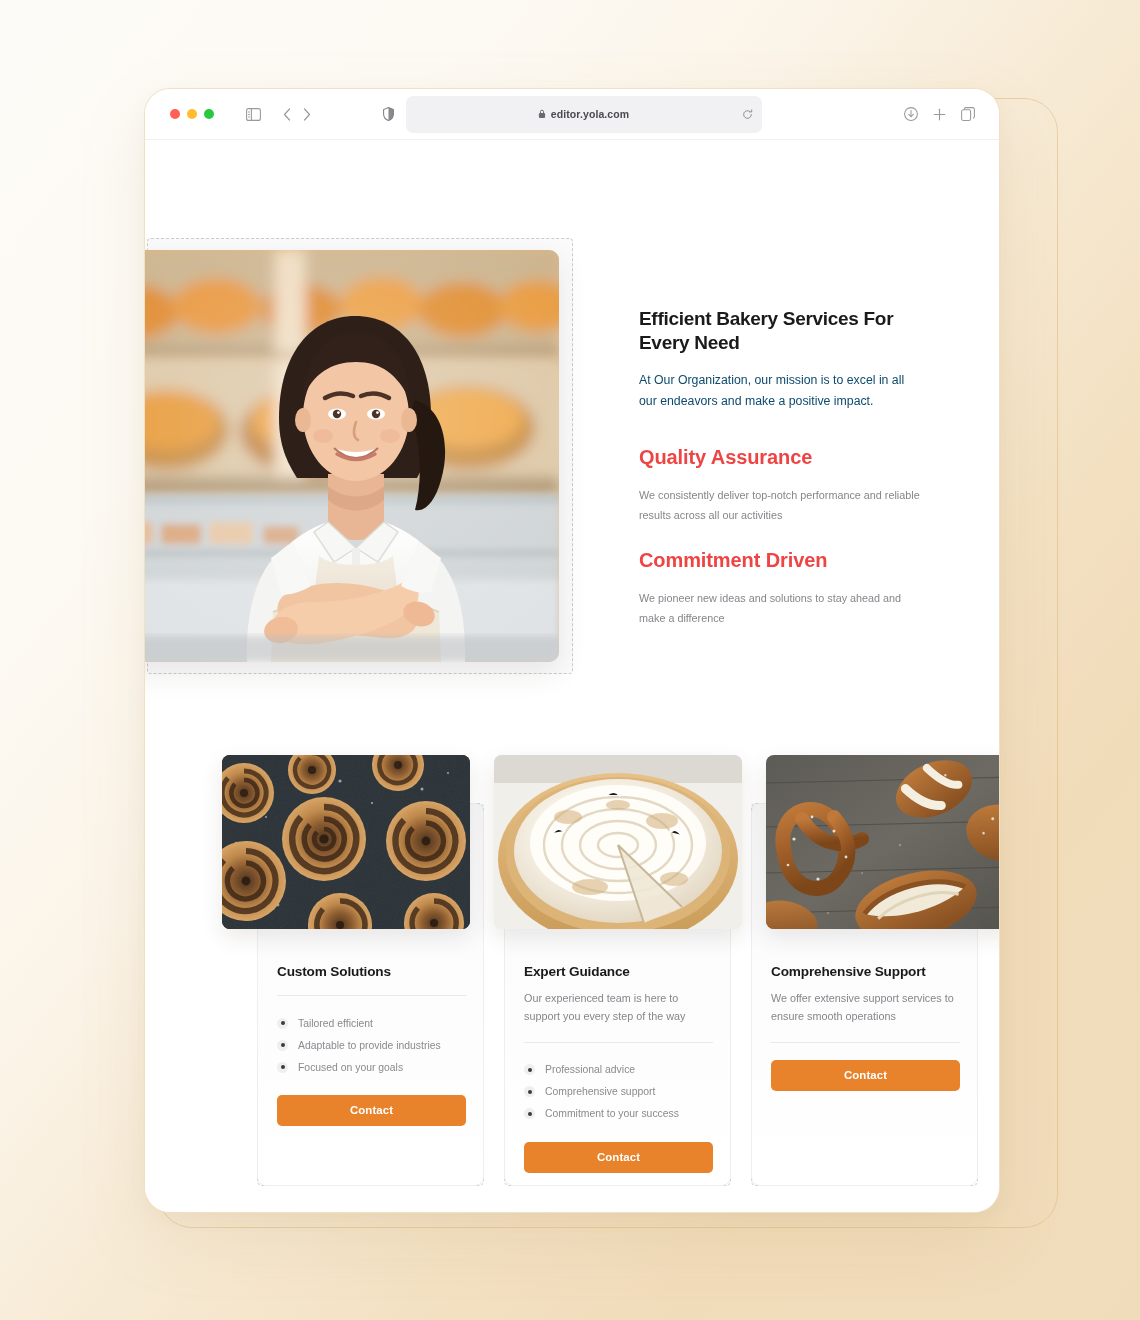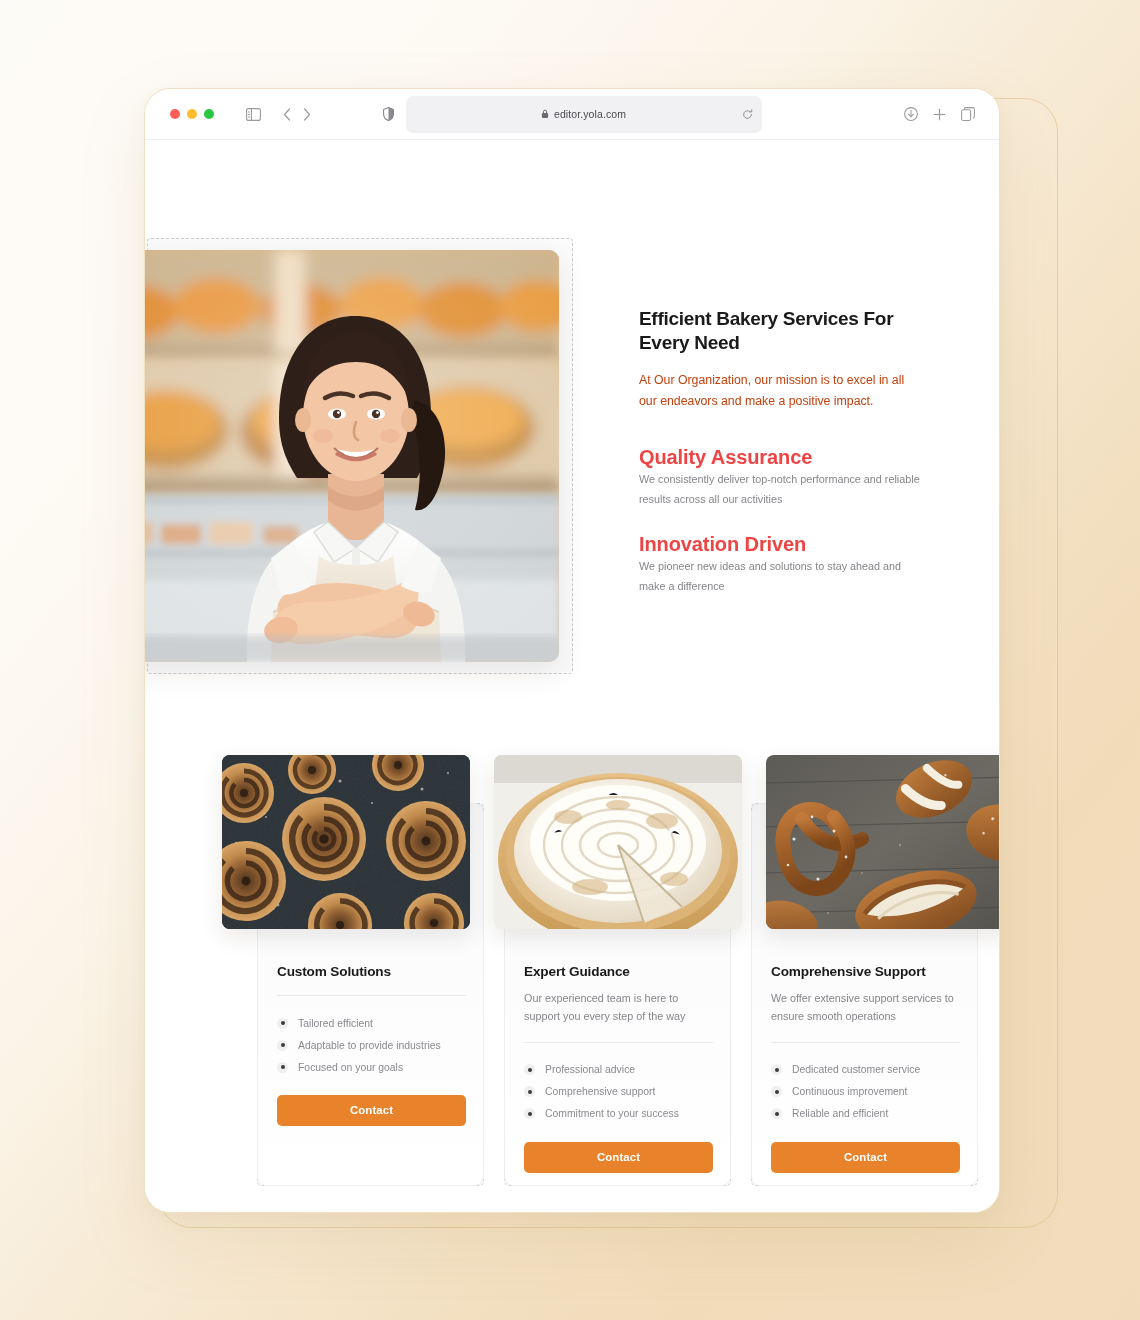--- a/index.html
+++ b/index.html
@@ -102,20 +102,21 @@
 
   .urlbar {
     width: 356px;
     height: 37px;
     background: #f1f1f3;
     border-radius: 7px;
     display: flex;
     align-items: center;
     position: relative;
     padding: 0 9px;
+    font-weight: bold;
   }
   .url-center {
     flex: 1;
     display: flex;
     align-items: center;
     justify-content: center;
     gap: 5px;
   }
   .url-text {
     font-size: 10.5px;
@@ -175,32 +176,32 @@
     font-size: 19px;
     font-weight: 700;
     line-height: 1.25;
     color: #1a1a1a;
     letter-spacing: -0.3px;
   }
   .hero-sub {
     margin-top: 15px;
     font-size: 12.3px;
     line-height: 1.78;
-    color: #c2410c;
+    color: #0c4a6e;
     width: 282px;
   }
   .feature { margin-top: 33px; }
   .feature-title {
     font-size: 20px;
     font-weight: 700;
     color: #ef4444;
     letter-spacing: -0.1px;
   }
   .feature-body {
-    margin-top: 1px;
+    margin-top: 17px;
     font-size: 10.8px;
     line-height: 1.8;
     color: #86868b;
     width: 290px;
   }
   .feature.second { margin-top: 24px; }
 
   
   .cards {
     position: absolute;
@@ -555,21 +556,21 @@
     <div class="hero-text">
       <h1 class="hero-title">Efficient Bakery Services For Every Need</h1>
       <p class="hero-sub">At Our Organization, our mission is to excel in all our endeavors and make a positive impact.</p>
 
       <div class="feature">
         <div class="feature-title">Quality Assurance</div>
         <div class="feature-body">We consistently deliver top-notch performance and reliable results across all our activities</div>
       </div>
 
       <div class="feature second">
-        <div class="feature-title">Innovation Driven</div>
+        <div class="feature-title">Commitment Driven</div>
         <div class="feature-body">We pioneer new ideas and solutions to stay ahead and make a difference</div>
       </div>
     </div>
 
     <div class="cards">
 
       <div class="card c1"></div>
       <div class="card c2"></div>
       <div class="card c3"></div>
 
@@ -845,32 +846,18 @@
             <span>Commitment to your success</span>
           </li>
         </ul>
         <button class="contact-btn">Contact</button>
       </div>
 
       <div class="card-body c3">
         <div class="card-title">Comprehensive Support</div>
         <div class="card-desc">We offer extensive support services to ensure smooth operations</div>
         <div class="card-rule"></div>
-        <ul class="card-list">
-          <li>
-            <span class="bullet"></span>
-            <span>Dedicated customer service</span>
-          </li>
-          <li>
-            <span class="bullet"></span>
-            <span>Continuous improvement</span>
-          </li>
-          <li>
-            <span class="bullet"></span>
-            <span>Reliable and efficient</span>
-          </li>
-        </ul>
         <button class="contact-btn">Contact</button>
       </div>
 
     </div>
   </div>
 </div>
 
 </body></html>

